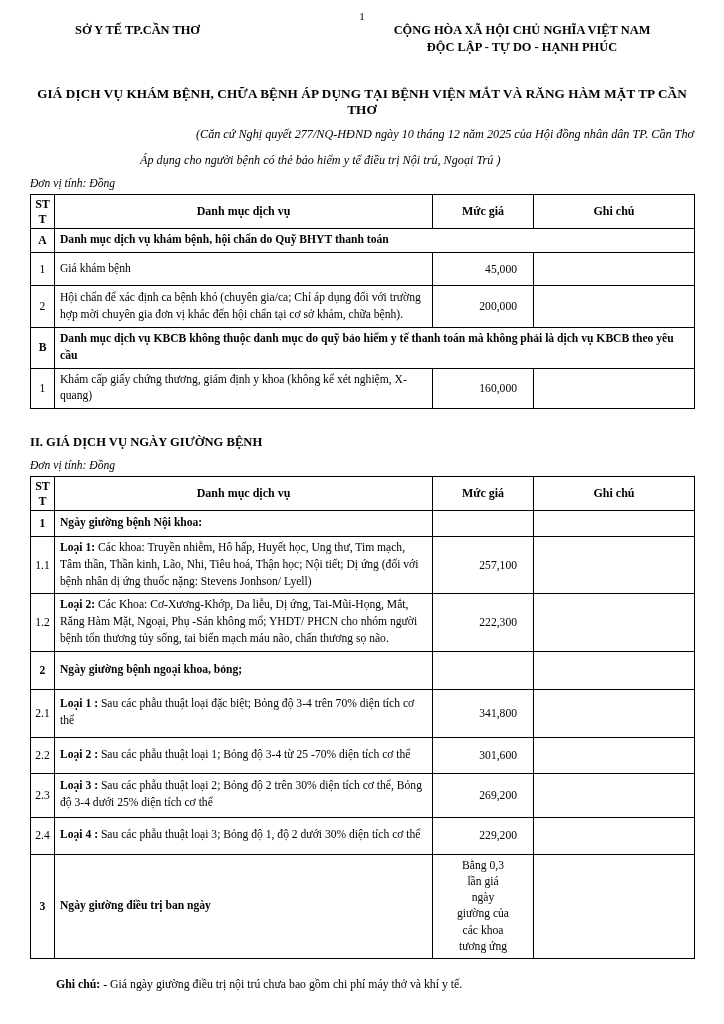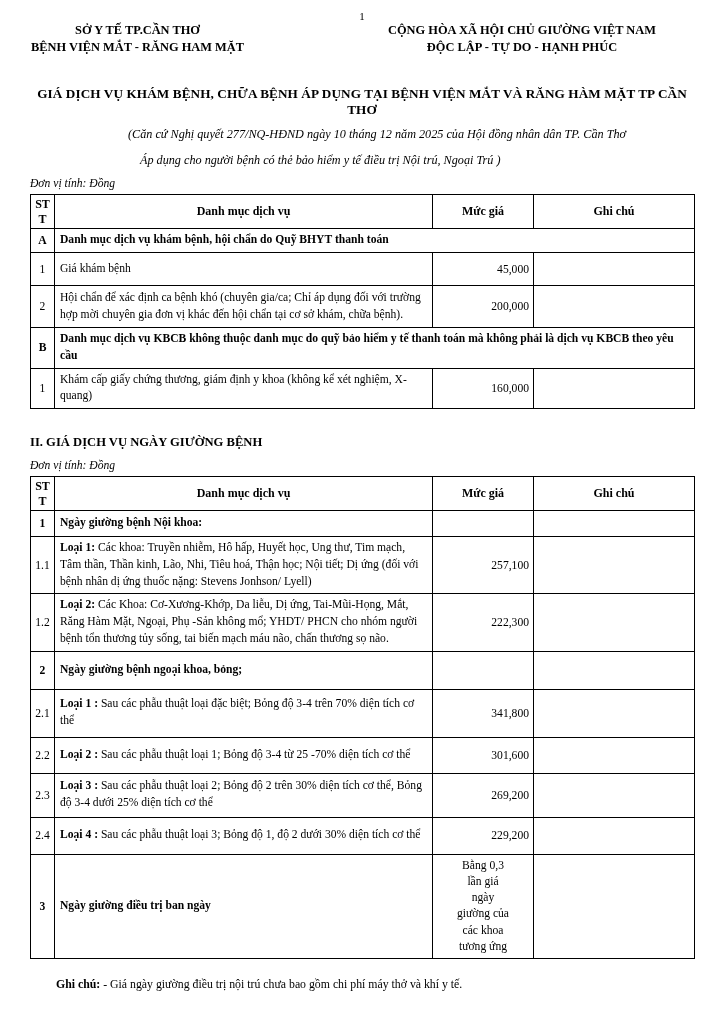--- a/index.html
+++ b/index.html
@@ -12,63 +12,62 @@
   }
   .page { width: 724px; height: 1024px; padding: 8px 30px 0 30px; }
 
   .page-number { text-align: center; font-size: 11px; margin-top: 2px; }
 
   .gov-header { display: flex; justify-content: space-between; }
   .org-block  { width: 215px; text-align: center; font-weight: bold; font-size: 12.4px; line-height: 1.38; }
   .nat-block  { width: 300px; text-align: center; font-weight: bold; font-size: 12.4px; line-height: 1.38; margin-right: 22px; }
 
   .doc-title { text-align: center; font-weight: bold; font-size: 13.2px; margin-top: 30px; letter-spacing: 0.1px; }
-  .doc-sub1  { font-style: italic; font-size: 12.2px; margin: 9px 0 0 98px; }
+  .doc-sub1  { font-style: italic; font-size: 12.2px; margin: 9px 0 0 98px; text-align: right; }
   .doc-sub2  { font-style: italic; font-size: 12.2px; margin: 11px 0 0 110px; }
 
   .section-heading { font-weight: bold; font-size: 12.6px; margin-top: 43px; }
   .section-heading.second { margin-top: 26px; }
 
   .unit-note { font-style: italic; font-size: 11.6px; text-align: left; margin: 9px 42px 4px 0; }
 
   table.price-table { width: 664px; border-collapse: collapse; table-layout: fixed; }
   .price-table th, .price-table td {
     border: 1.5px solid #000;
     font-size: 11.6px;
     vertical-align: middle;
     overflow: hidden;
   }
   .price-table th { font-weight: bold; text-align: center; font-size: 12px; padding: 2px 1px; line-height: 1.2; }
   th.h-stt { overflow-wrap: anywhere; }
   td.c-stt  { text-align: center; padding: 2px 1px; }
   td.c-svc  { text-align: left; padding: 3px 5px; line-height: 1.45; }
   td.c-svc.b { font-weight: bold; }
-  td.c-price { text-align: right; padding: 3px 4px; }
+  td.c-price { text-align: right; padding: 3px 16px; }
   td.c-price.ctr { text-align: center; padding: 3px 22px; line-height: 1.4; }
   td.c-note { padding: 2px 4px; }
   #t1 thead tr { height: 30px; }
   #t2 thead tr { height: 28px; }
 
   .footer-note { font-size: 11.8px; margin: 18px 0 0 26px; }
   .footer-note b { font-weight: bold; }
 </style>
 </head>
 <body>
 
 <div class="page">
 
   <div class="page-number">1</div>
 
   <div class="gov-header">
     <div class="org-block">
       <div>SỞ Y TẾ TP.CẦN THƠ</div>
-      <div>BỆNH VIỆN MẮT - RĂNG HAM MẶT</div>
     </div>
     <div class="nat-block">
-      <div>CỘNG HÒA XÃ HỘI CHỦ GIƯỜNG VIỆT NAM</div>
+      <div>CỘNG HÒA XÃ HỘI CHỦ NGHĨA VIỆT NAM</div>
       <div>ĐỘC LẬP - TỰ DO - HẠNH PHÚC</div>
     </div>
   </div>
 
   <div class="doc-title">GIÁ DỊCH VỤ KHÁM BỆNH, CHỮA BỆNH ÁP DỤNG TẠI BỆNH VIỆN MẮT VÀ RĂNG HÀM MẶT TP CẦN THƠ</div>
   <div class="doc-sub1">(Căn cứ Nghị quyết 277/NQ-HĐND ngày 10 tháng 12 năm 2025 của Hội đồng nhân dân TP. Cần Thơ</div>
   <div class="doc-sub2">Áp dụng cho người bệnh có thẻ bảo hiểm y tế điều trị Nội trú, Ngoại Trú )</div>
 
   <div class="unit-note">Đơn vị tính: Đồng</div>
 

